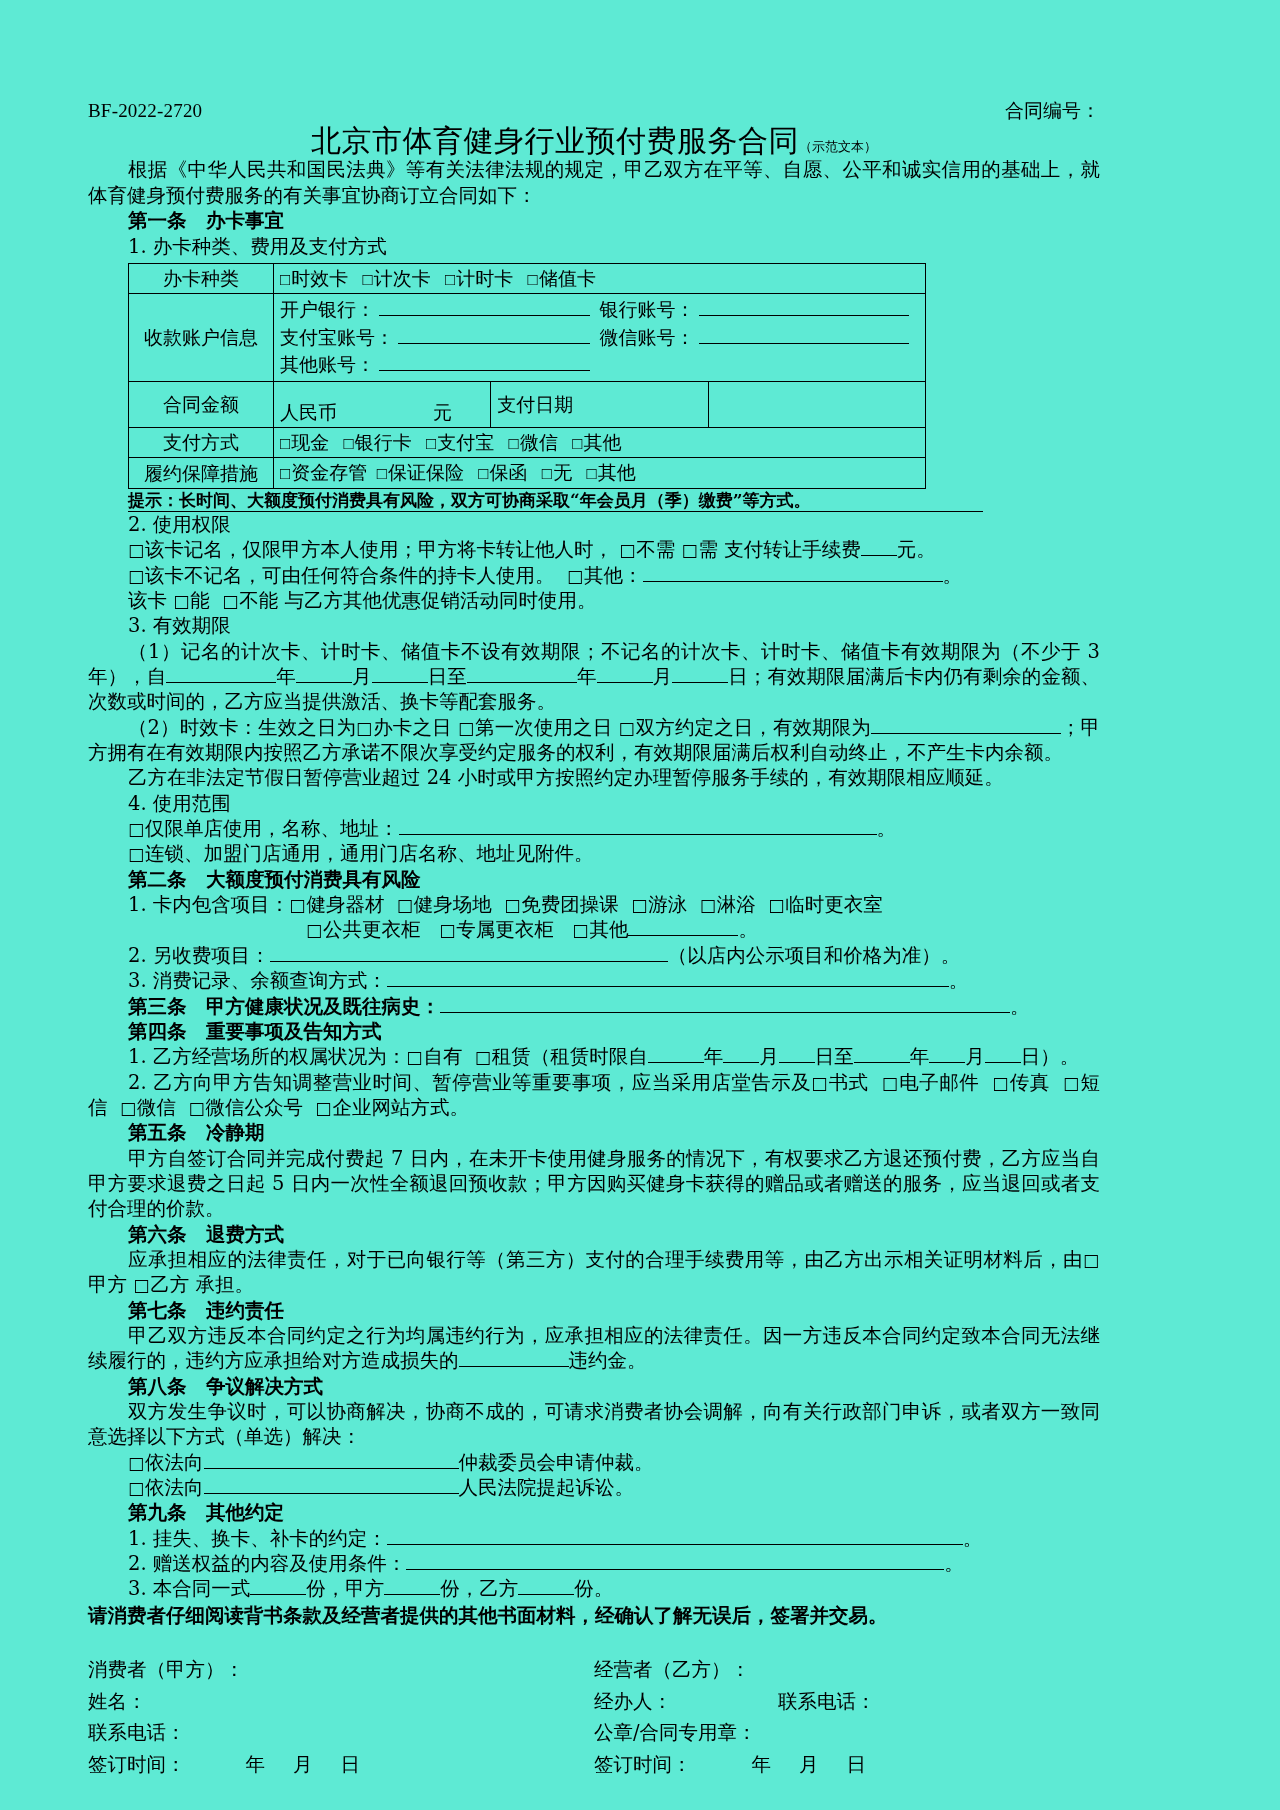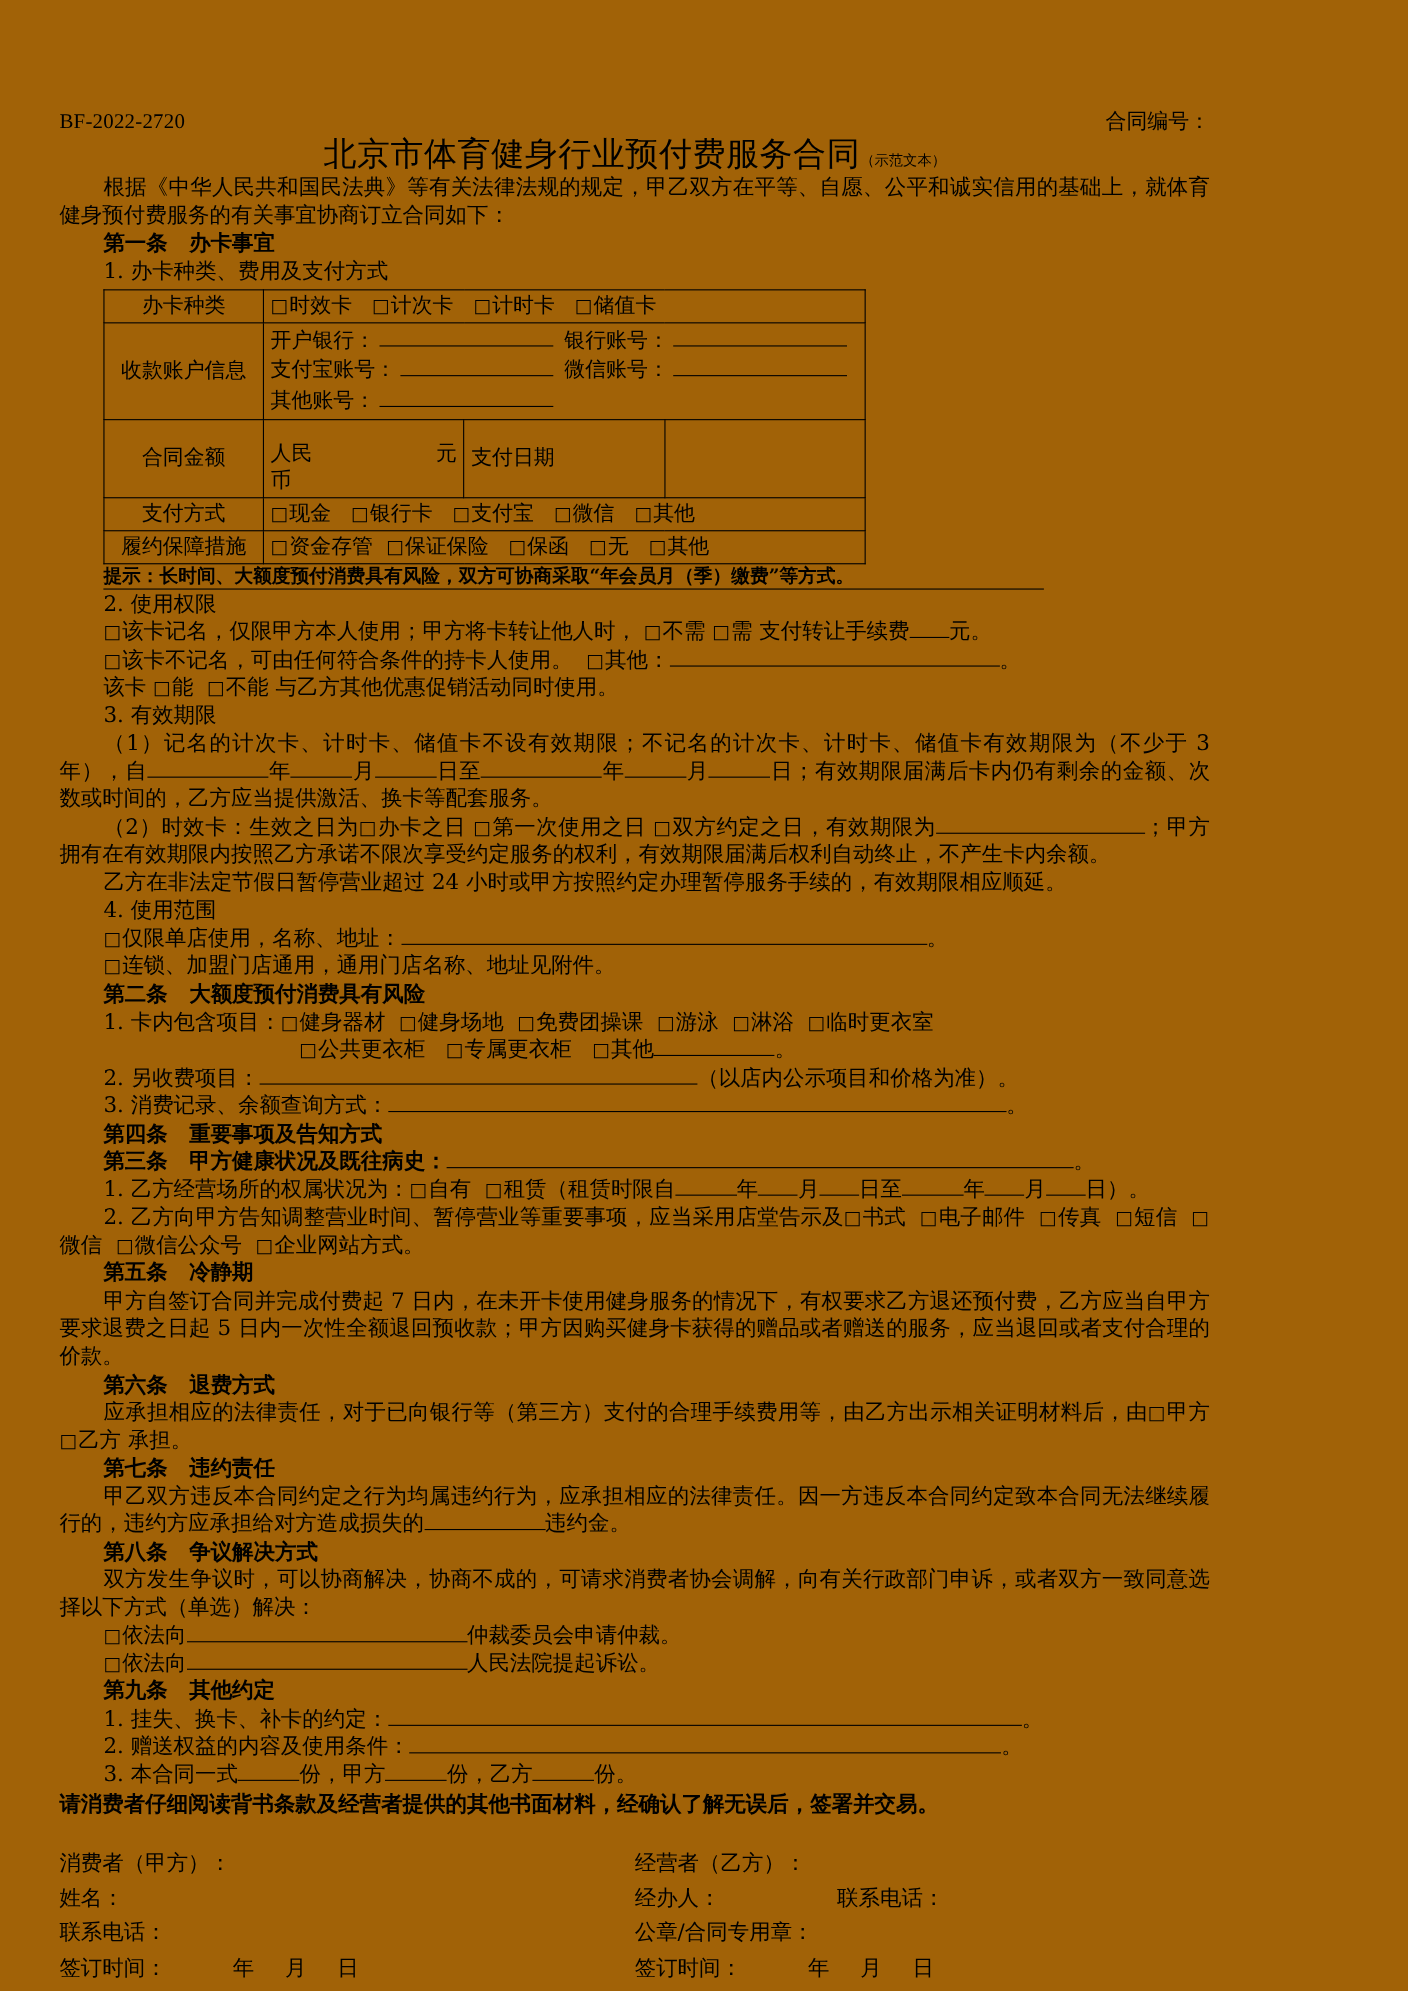--- a/index.html
+++ b/index.html
@@ -8,23 +8,23 @@
     background: #ffffff;
   }
   body {
     font-family: "DejaVu Serif", "Liberation Serif", serif;
     color: #000000;
   }
   .page {
     position: relative;
     width: 1280px;
     height: 1810px;
-    background: #a16207;
+    background: #5eead4;
     box-sizing: border-box;
-    padding: 100px 180px 0 54px;
+    padding: 100px 180px 0 88px;
   }
   
   .hdr {
     display: flex;
     justify-content: space-between;
     align-items: baseline;
     font-size: 19px;
     line-height: 1.1;
   }
   .hdr .code {
@@ -90,23 +90,24 @@
   }
   .f-xs  { width: 36px; }
   .f-s   { width: 56px; }
   .f-m   { width: 110px; }
   .f-l   { width: 190px; }
   .f-xl  { width: 300px; }
 
   
   table.card-table {
     border-collapse: collapse;
-    width: 693px;
+    width: 798px;
     margin: 4px 0 0 40px;
     table-layout: fixed;
+    font-family: Liberation Serif, serif;
   }
   table.card-table td {
     border: 1px solid #000;
     font-size: 19px;
     padding: 2px 6px;
     line-height: 1.32;
     vertical-align: middle;
   }
   td.lbl {
     width: 132px;
@@ -301,25 +302,25 @@
     <span class="cb"><span>专属更衣柜</span></span>&nbsp;&nbsp;
     <span class="cb"><span>其他</span></span><span class="fill f-m"></span>。
   </p>
   <p class="p lvl1">
     <span>2. 另收费项目：</span><span class="fill" style="width:398px;"></span><span>（以店内公示项目和价格为准）。</span>
   </p>
   <p class="p lvl1">
     <span>3. 消费记录、余额查询方式：</span><span class="fill" style="width:562px;"></span>。
   </p>
 
-  <p class="sec-title">第四条　重要事项及告知方式</p>
-
   <p class="sec-title">
     <span>第三条　甲方健康状况及既往病史：</span><span class="fill" style="width:570px;font-weight:normal;"></span><span style="font-weight:normal;">。</span>
   </p>
+
+  <p class="sec-title">第四条　重要事项及告知方式</p>
   <p class="p lvl1">
     <span>1. 乙方经营场所的权属状况为：</span><span class="cb"><span>自有</span></span>&nbsp;
     <span class="cb"><span>租赁（租赁时限自</span></span><span class="fill f-s"></span><span>年</span><span class="fill f-xs"></span><span>月</span><span class="fill f-xs"></span><span>日至</span><span class="fill f-s"></span><span>年</span><span class="fill f-xs"></span><span>月</span><span class="fill f-xs"></span><span>日）。</span>
   </p>
   <p class="p" style="text-indent:40px;">
     <span>2. 乙方向甲方告知调整营业时间、暂停营业等重要事项，应当采用店堂告示及</span><span class="cb"><span>书式</span></span>&nbsp;
     <span class="cb"><span>电子邮件</span></span>&nbsp;
     <span class="cb"><span>传真</span></span>&nbsp;
     <span class="cb"><span>短信</span></span>&nbsp;
     <span class="cb"><span>微信</span></span>&nbsp;

